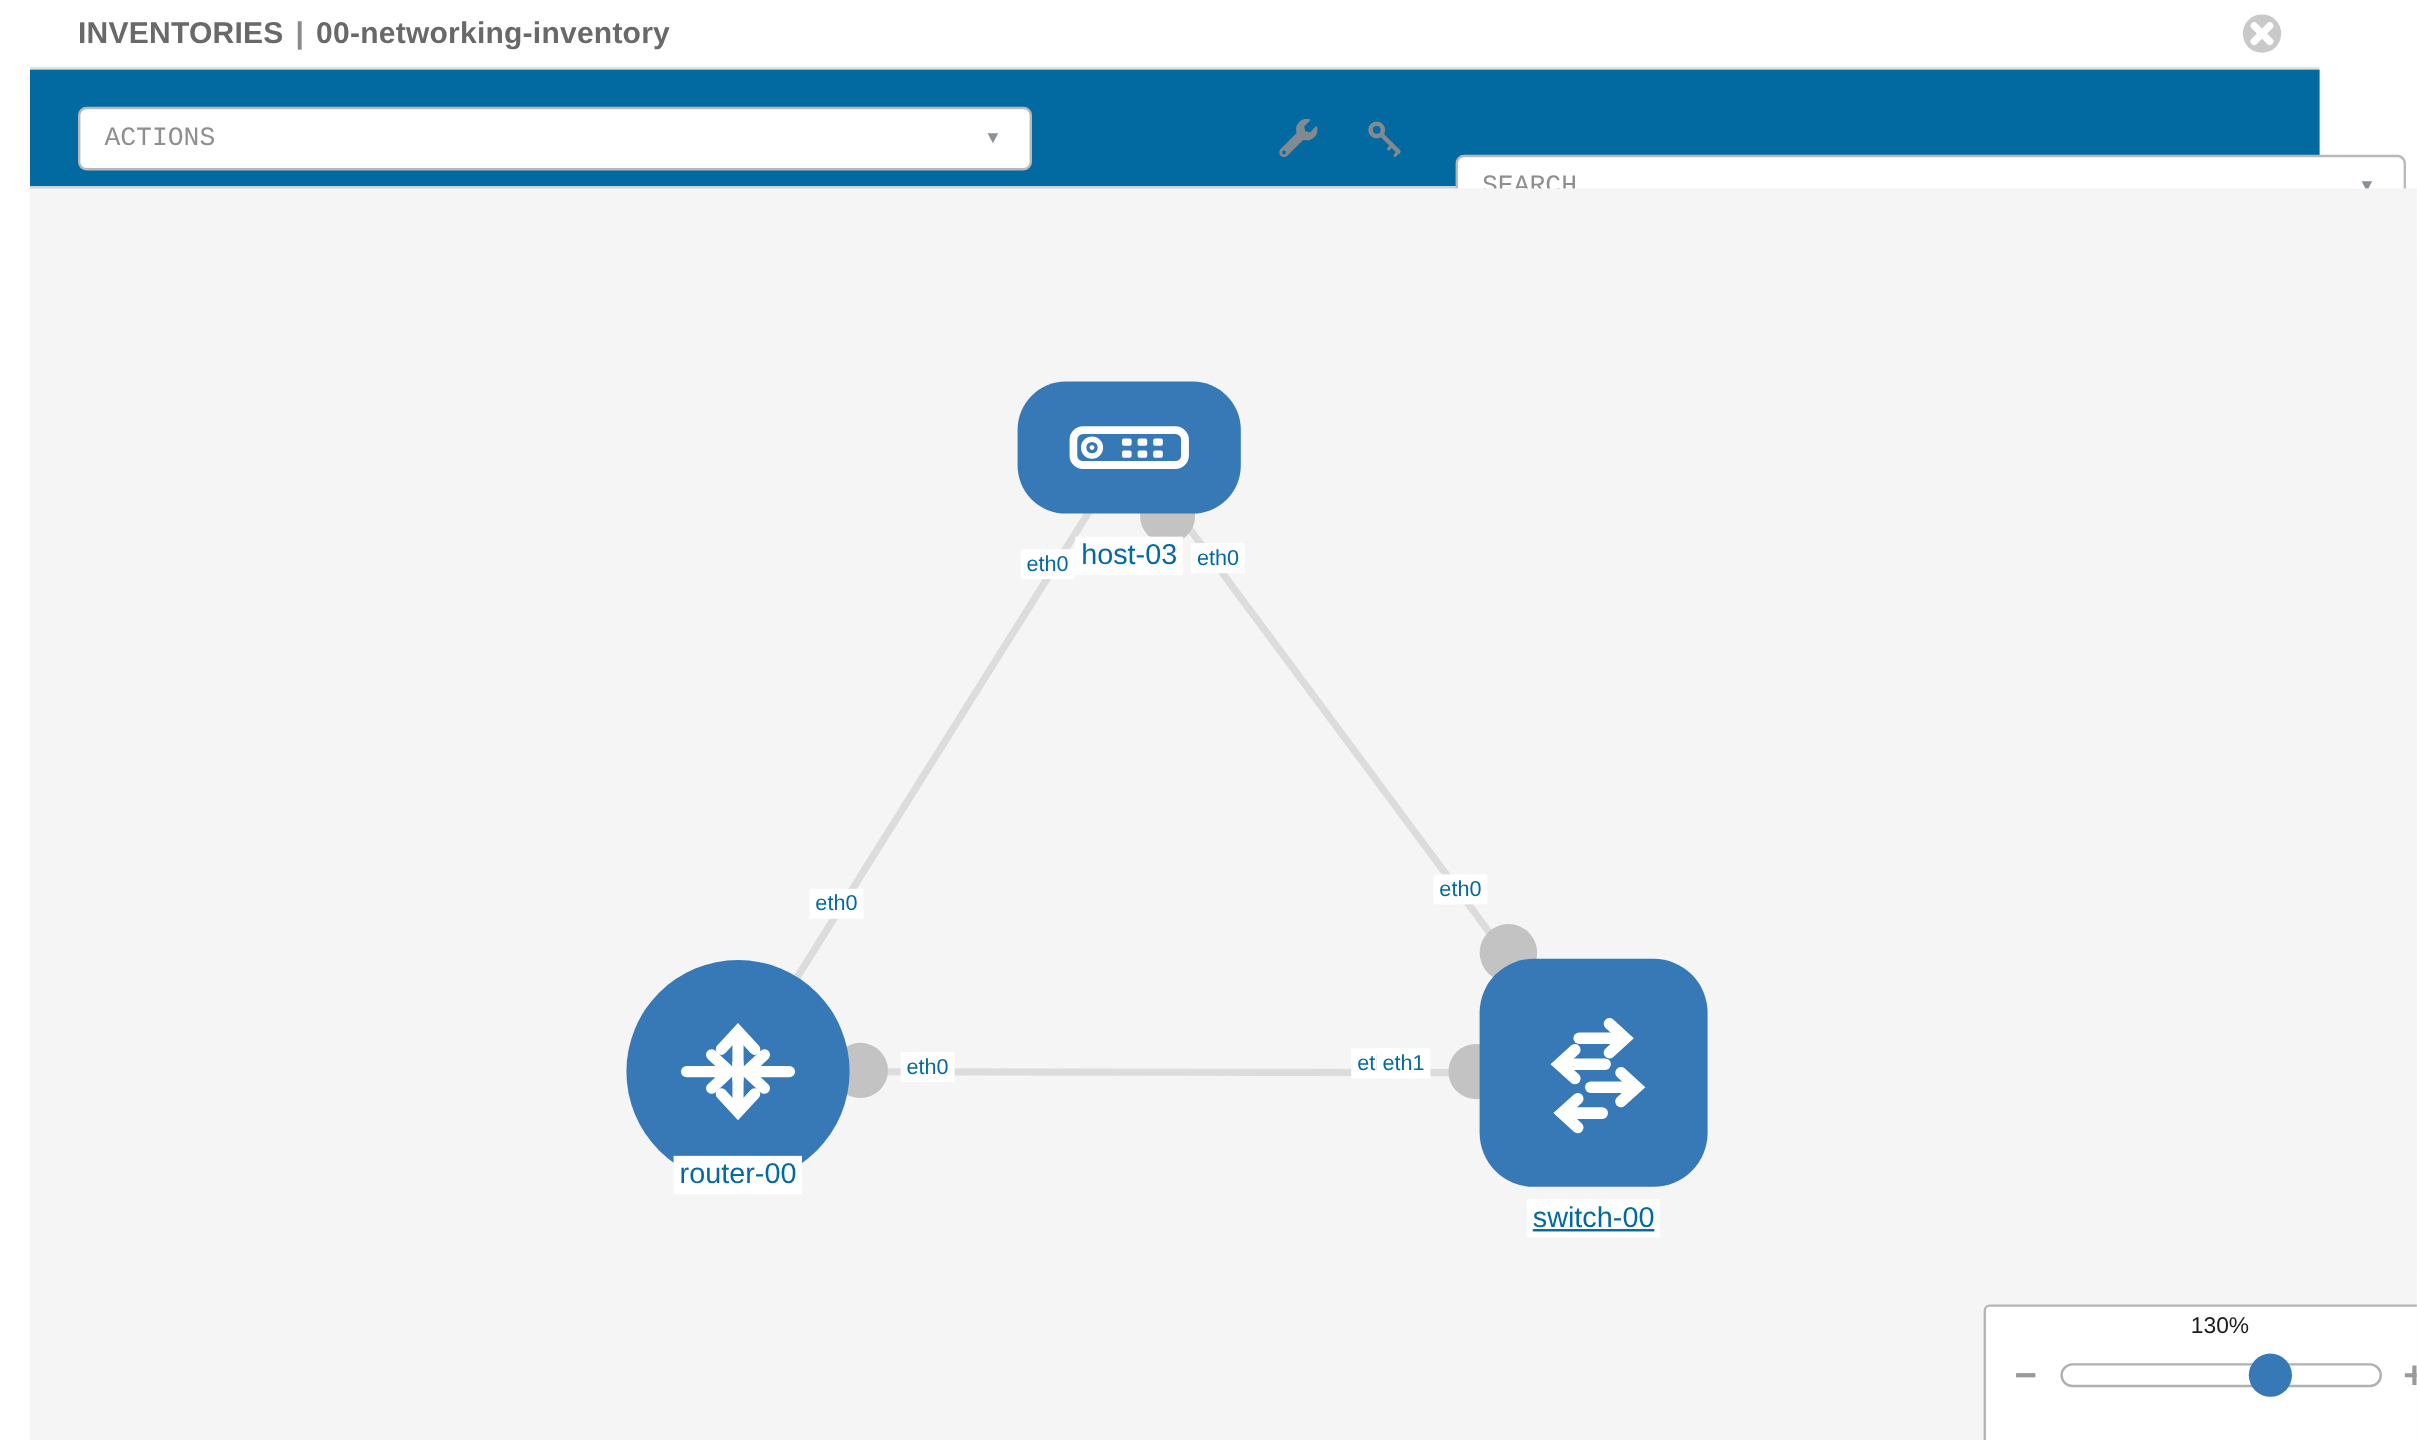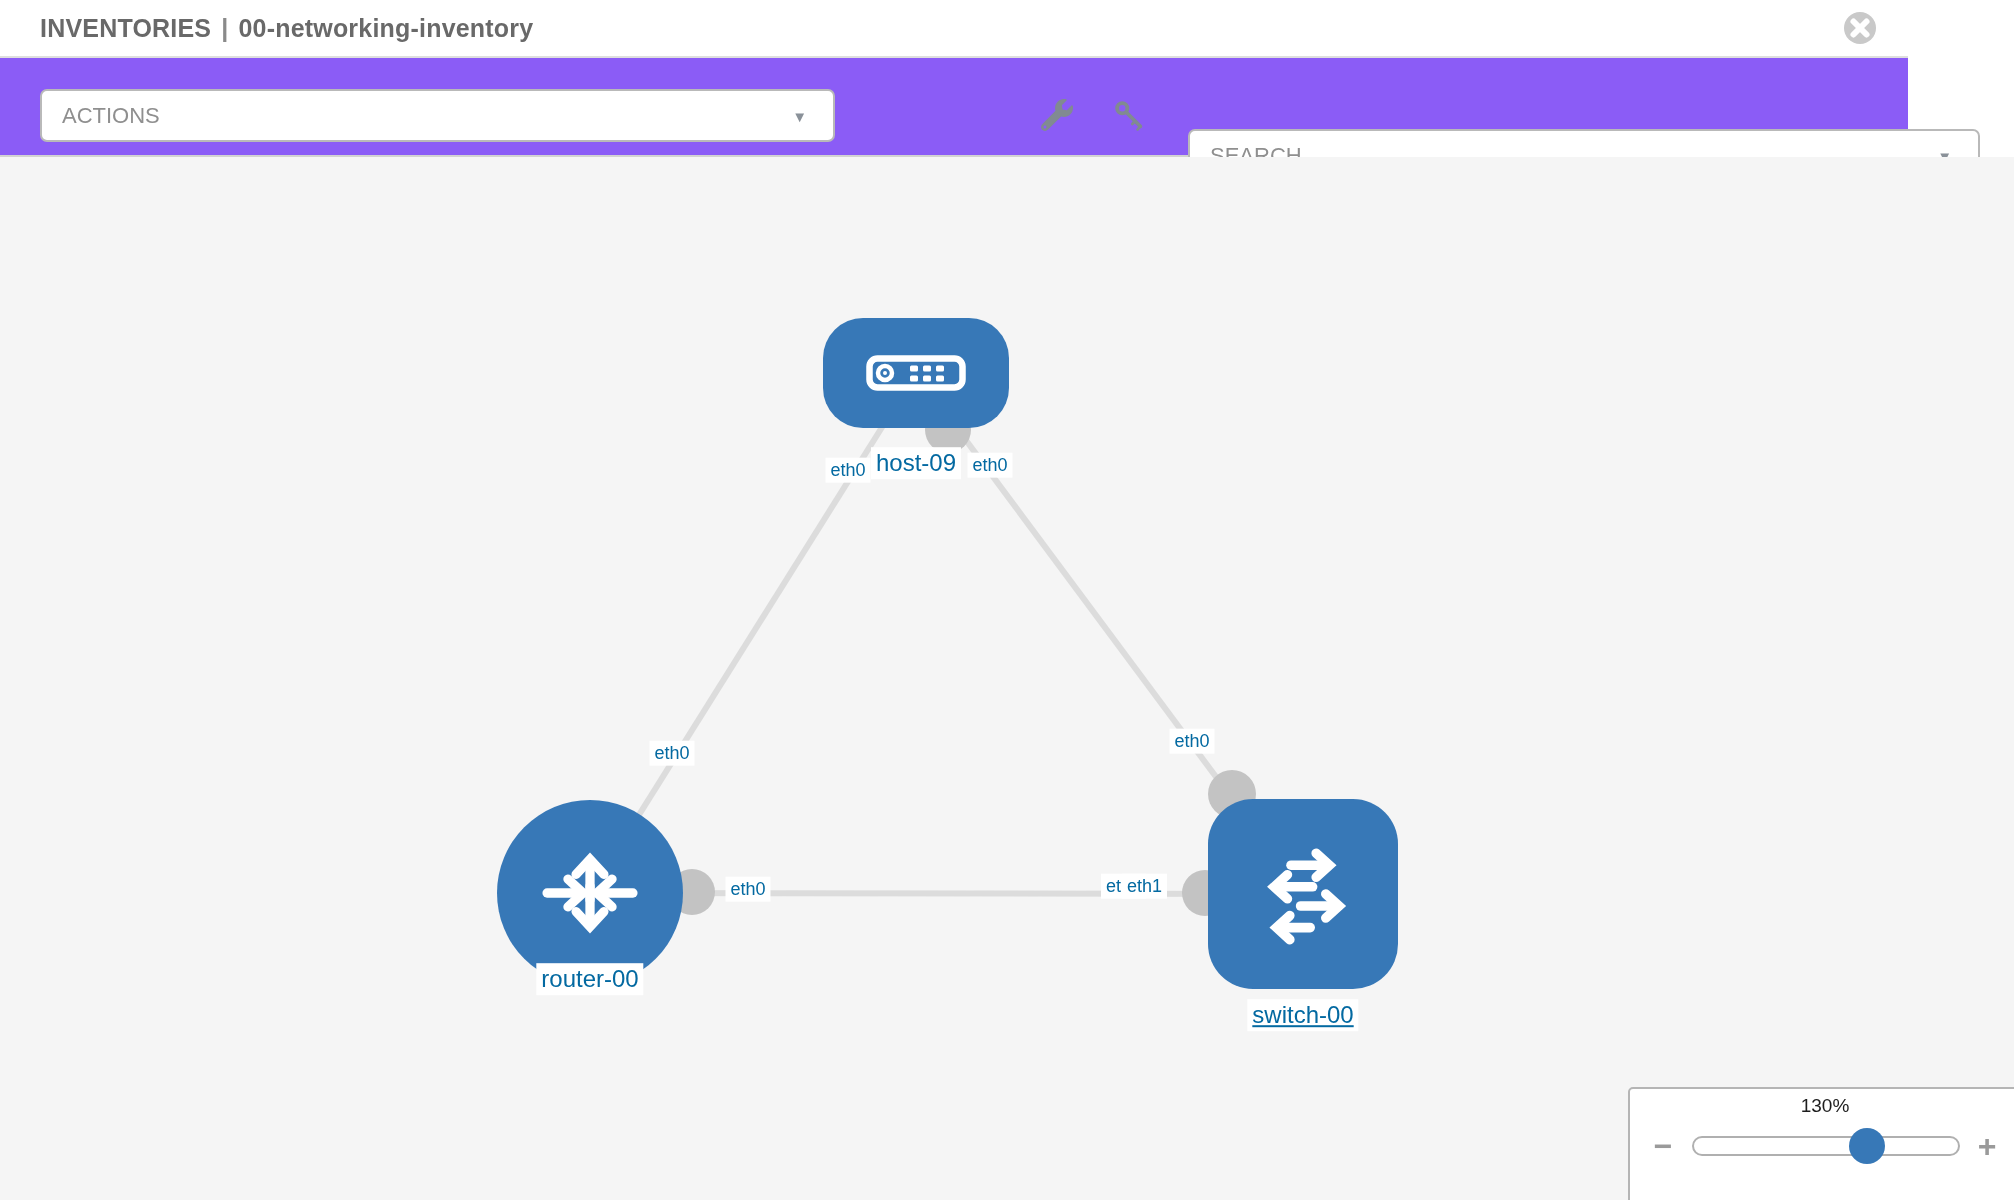--- a/index.html
+++ b/index.html
@@ -1,28 +1,28 @@
 <!DOCTYPE html>
 <html><head>
 <meta charset="utf-8">
 <style>
   html,body{margin:0;padding:0;width:2014px;height:1200px;overflow:hidden;
     font-family:"Liberation Sans",sans-serif;background:#ffffff;}
-  .app{position:relative;width:1908px;height:1200px;}
+  .app{position:relative;width:1908px;height:1200px;padding-left:25px;}
 
   
   .header{position:relative;height:56px;background:#ffffff;border-bottom:2px solid #dedede;}
   .page-title{position:absolute;left:40px;top:50%;transform:translateY(-50%);
     font-size:25px;font-weight:bold;color:#696969;letter-spacing:.2px;}
   .page-title .sep{margin:0 10px;color:#8a8a8a;font-weight:bold;}
   .close-btn{position:absolute;right:30px;top:10px;width:36px;height:36px;border:none;
     background:transparent;padding:0;cursor:pointer;}
 
   
-  .toolbar{position:relative;height:97px;background:#8b5cf6;border-bottom:2px solid #d2d2d2;}
+  .toolbar{position:relative;height:97px;background:#0369a1;border-bottom:2px solid #d2d2d2;font-family:Liberation Mono, monospace;}
   .select{position:absolute;top:31px;height:53px;background:#ffffff;border:2px solid #b9b9b9;
     border-radius:7px;box-sizing:border-box;display:flex;align-items:center;
     font-size:22px;color:#8f8f8f;padding:0 20px;cursor:pointer;}
   .select .caret{position:absolute;right:26px;top:50%;transform:translateY(-50%);
     font-size:15px;color:#8a9199;}
   .select-actions{left:40px;width:795px;}
   .select-search{left:1188px;width:792px;margin-top:40px;}
   .tool-icons{position:absolute;top:31px;left:1040px;width:130px;height:53px;
     display:flex;align-items:center;gap:38px;}
   .tool-btn{width:34px;height:34px;border:none;background:transparent;padding:0;cursor:pointer;}
@@ -147,21 +147,21 @@
         <polyline points="61,16 72,26 61,36"></polyline>
         <line x1="58" y1="44" x2="28" y2="44"></line>
         <polyline points="37,34 26,44 37,54"></polyline>
         <line x1="48" y1="60" x2="78" y2="60"></line>
         <polyline points="69,50 80,60 69,70"></polyline>
         <line x1="56" y1="78" x2="30" y2="78"></line>
         <polyline points="39,68 28,78 39,88"></polyline>
       </svg>
     </div>
 
-    <div class="chip chip-name" style="left:916px;top:306px;">host-09</div>
+    <div class="chip chip-name" style="left:916px;top:306px;">host-03</div>
     <div class="chip chip-name" style="left:590px;top:822px;text-align:center;">router-00</div>
     <div class="chip chip-name" style="left:1303px;top:858px;text-decoration:underline;">switch-00</div>
 
     <div class="chip chip-iface" style="left:848px;top:313px;">eth0</div>
     <div class="chip chip-iface" style="left:990px;top:308px;">eth0</div>
     <div class="chip chip-iface" style="left:672px;top:596px;">eth0</div>
     <div class="chip chip-iface" style="left:1192px;top:584px;">eth0</div>
     <div class="chip chip-iface" style="left:748px;top:732px;">eth0</div>
     <div class="chip chip-iface-anch" style="left:1101px;top:729px;">eth0</div>
     <div class="chip chip-iface-anch" style="left:1122px;top:729px;">eth1</div>

